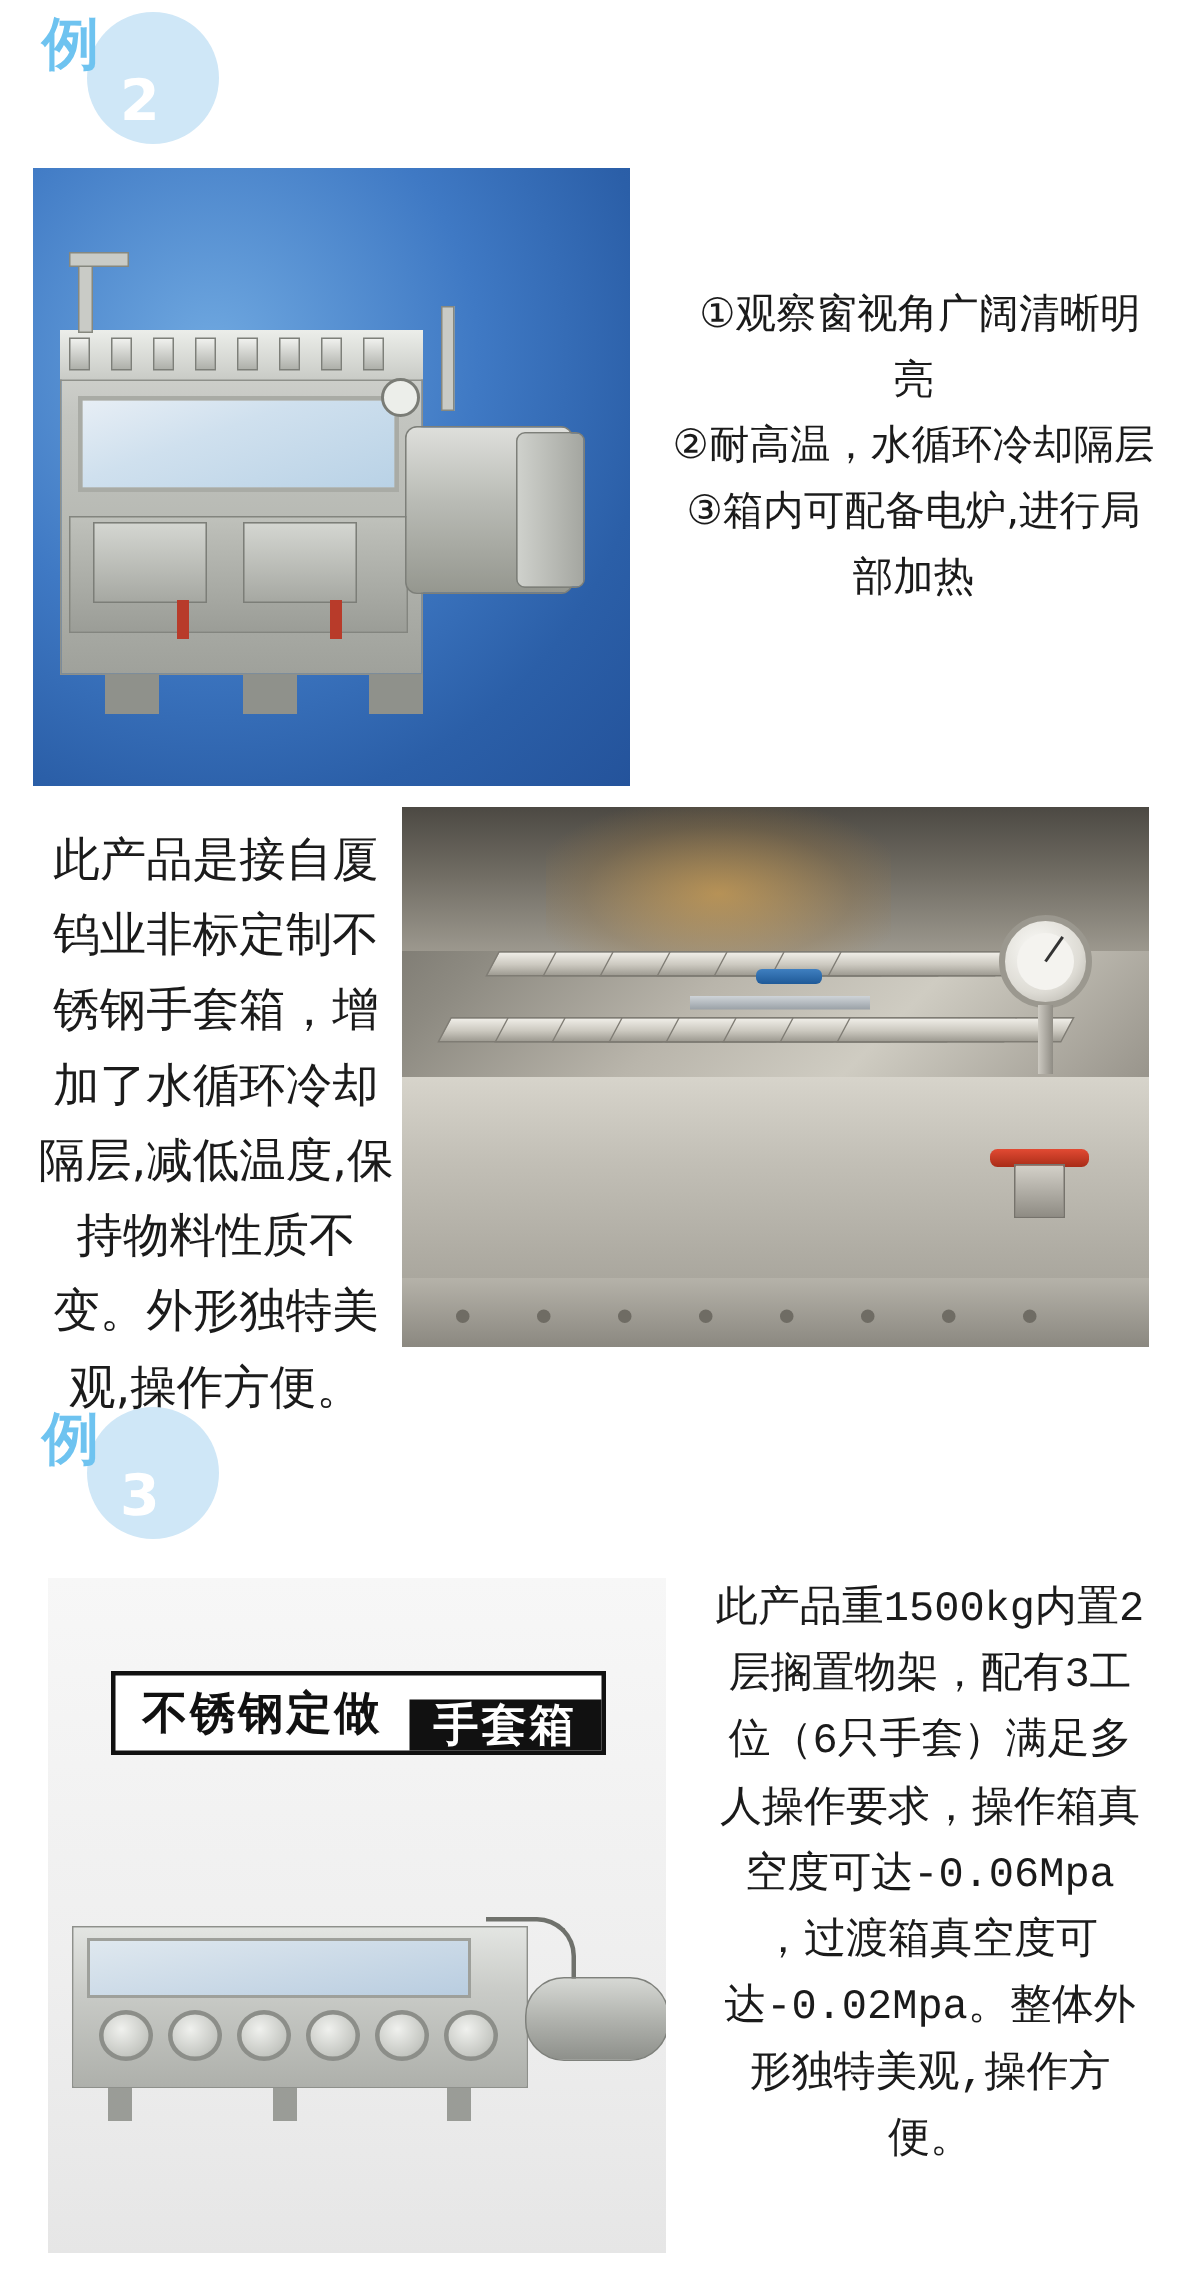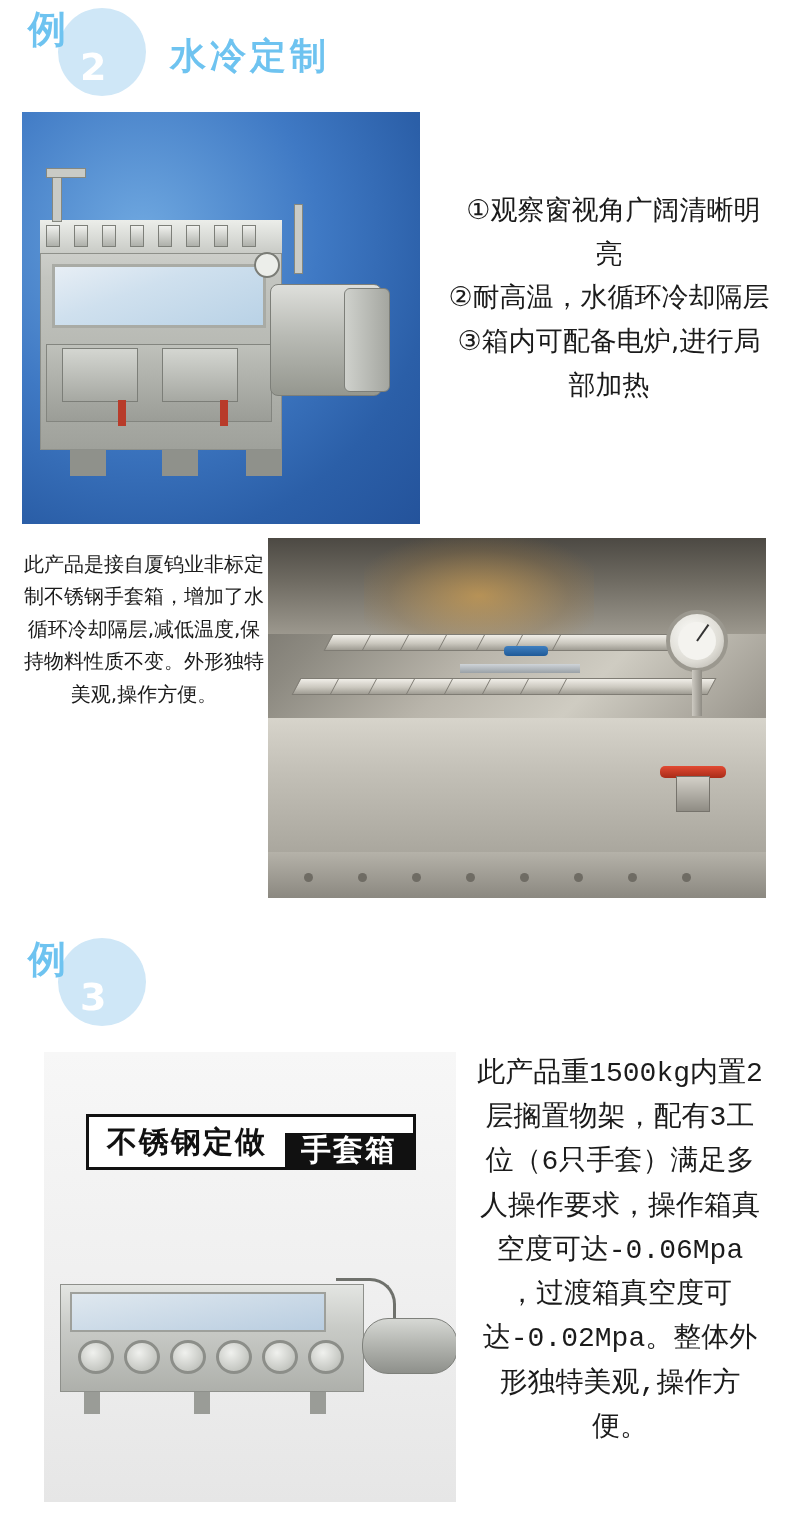--- a/index.html
+++ b/index.html
@@ -292,21 +292,21 @@
   .p2-handle-blue {
     position: absolute;
     left: 236px; top: 108px;
     width: 44px; height: 10px;
     border-radius: 4px;
     background: linear-gradient(180deg,#3f7fc0,#1f5a98);
   }
 
   
   .photo3 {
-    left: 44px;
+    left: 32px;
     top: 1052px;
     width: 412px;
     height: 450px;
     background: linear-gradient(180deg,#f7f7f7 0%, #efefef 55%, #e6e6e6 100%);
   }
   .p3-banner {
     position: absolute;
     left: 42px;
     top: 62px;
     width: 330px;
@@ -407,41 +407,40 @@
   .text-right-1 {
     left: 448px;
     top: 188px;
     width: 322px;
     font-size: 27px;
   }
   .text-left-2 {
     left: 24px;
     top: 548px;
     width: 240px;
-    font-size: 20px;
+    font-size: 31px;
   }
   .text-right-3 {
     left: 475px;
     top: 1052px;
     width: 290px;
     font-size: 28px;
     line-height: 1.58;
     font-family: Liberation Mono, monospace;
   }
 </style>
 </head>
 <body>
 
 <div class="section-head" style="position:absolute;left:0;top:0;">
   <div class="badge-circle"></div>
   <div class="badge-text">
     <span class="badge-li">例</span>
     <span class="badge-num">2</span>
   </div>
-  <div class="section-title">水冷定制</div>
 </div>
 
 <div class="photo photo1">
   <div class="p1-body"></div>
   <div class="p1-toprail"></div>
   <div class="p1-ports">
     <div class="p1-port" style="left:0px;"></div>
     <div class="p1-port" style="left:28px;"></div>
     <div class="p1-port" style="left:56px;"></div>
     <div class="p1-port" style="left:84px;"></div>

